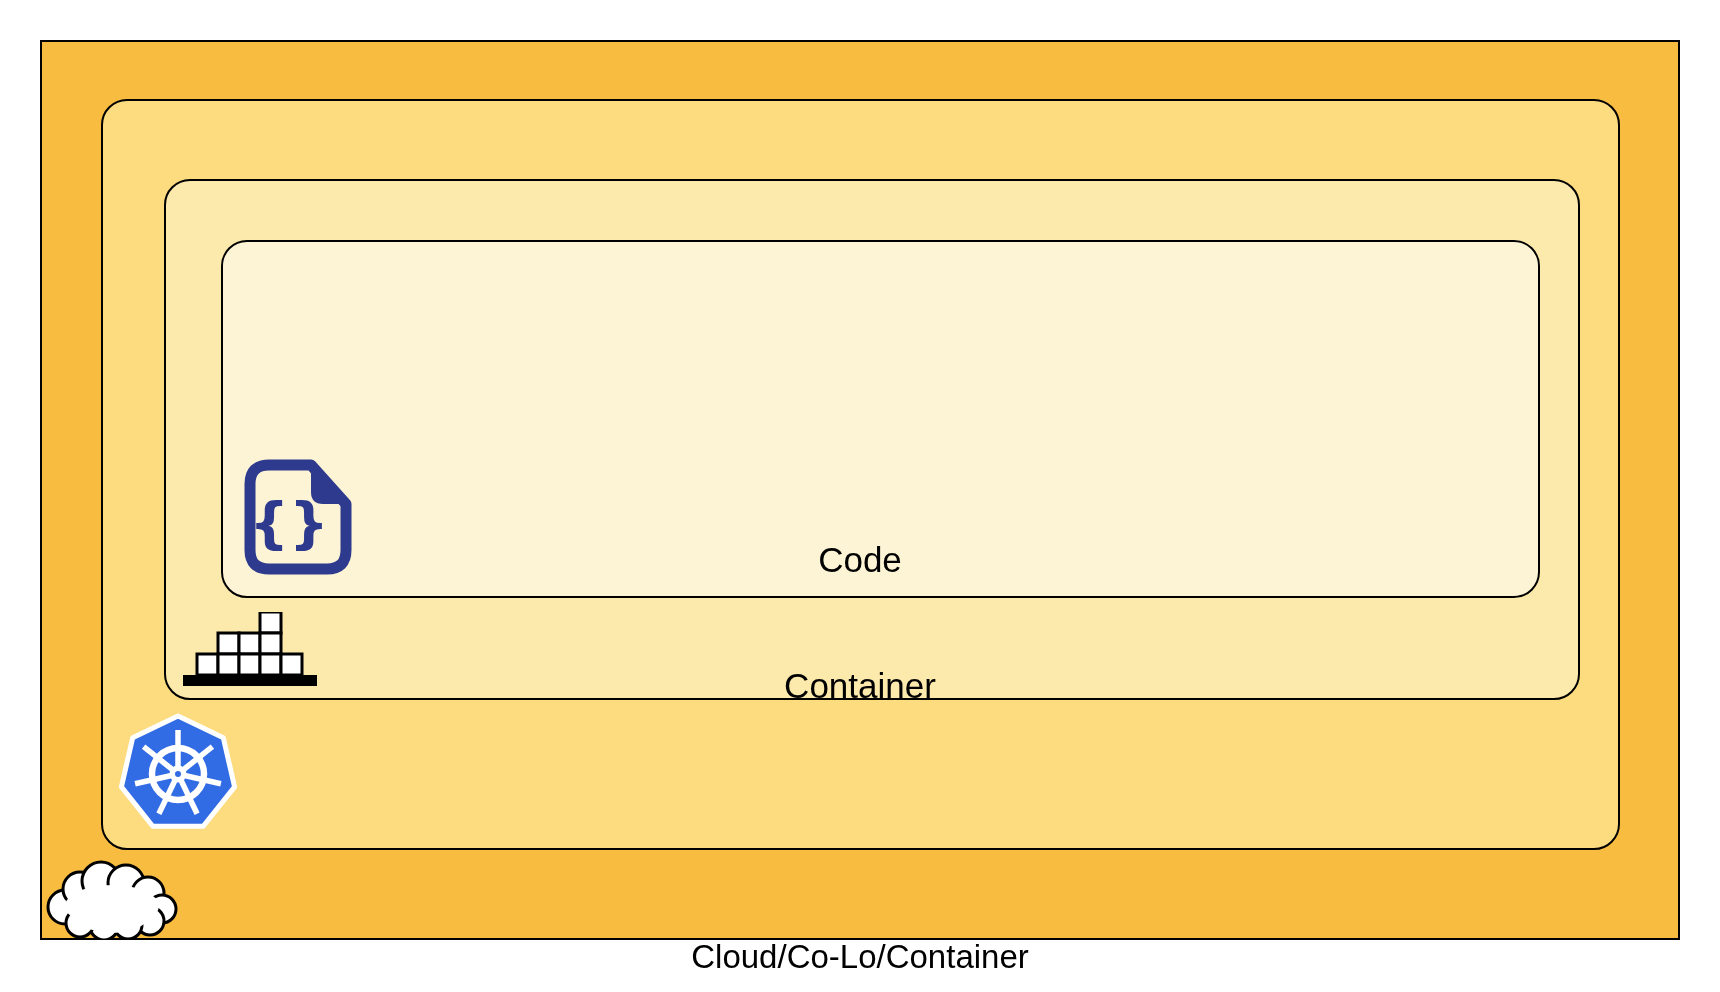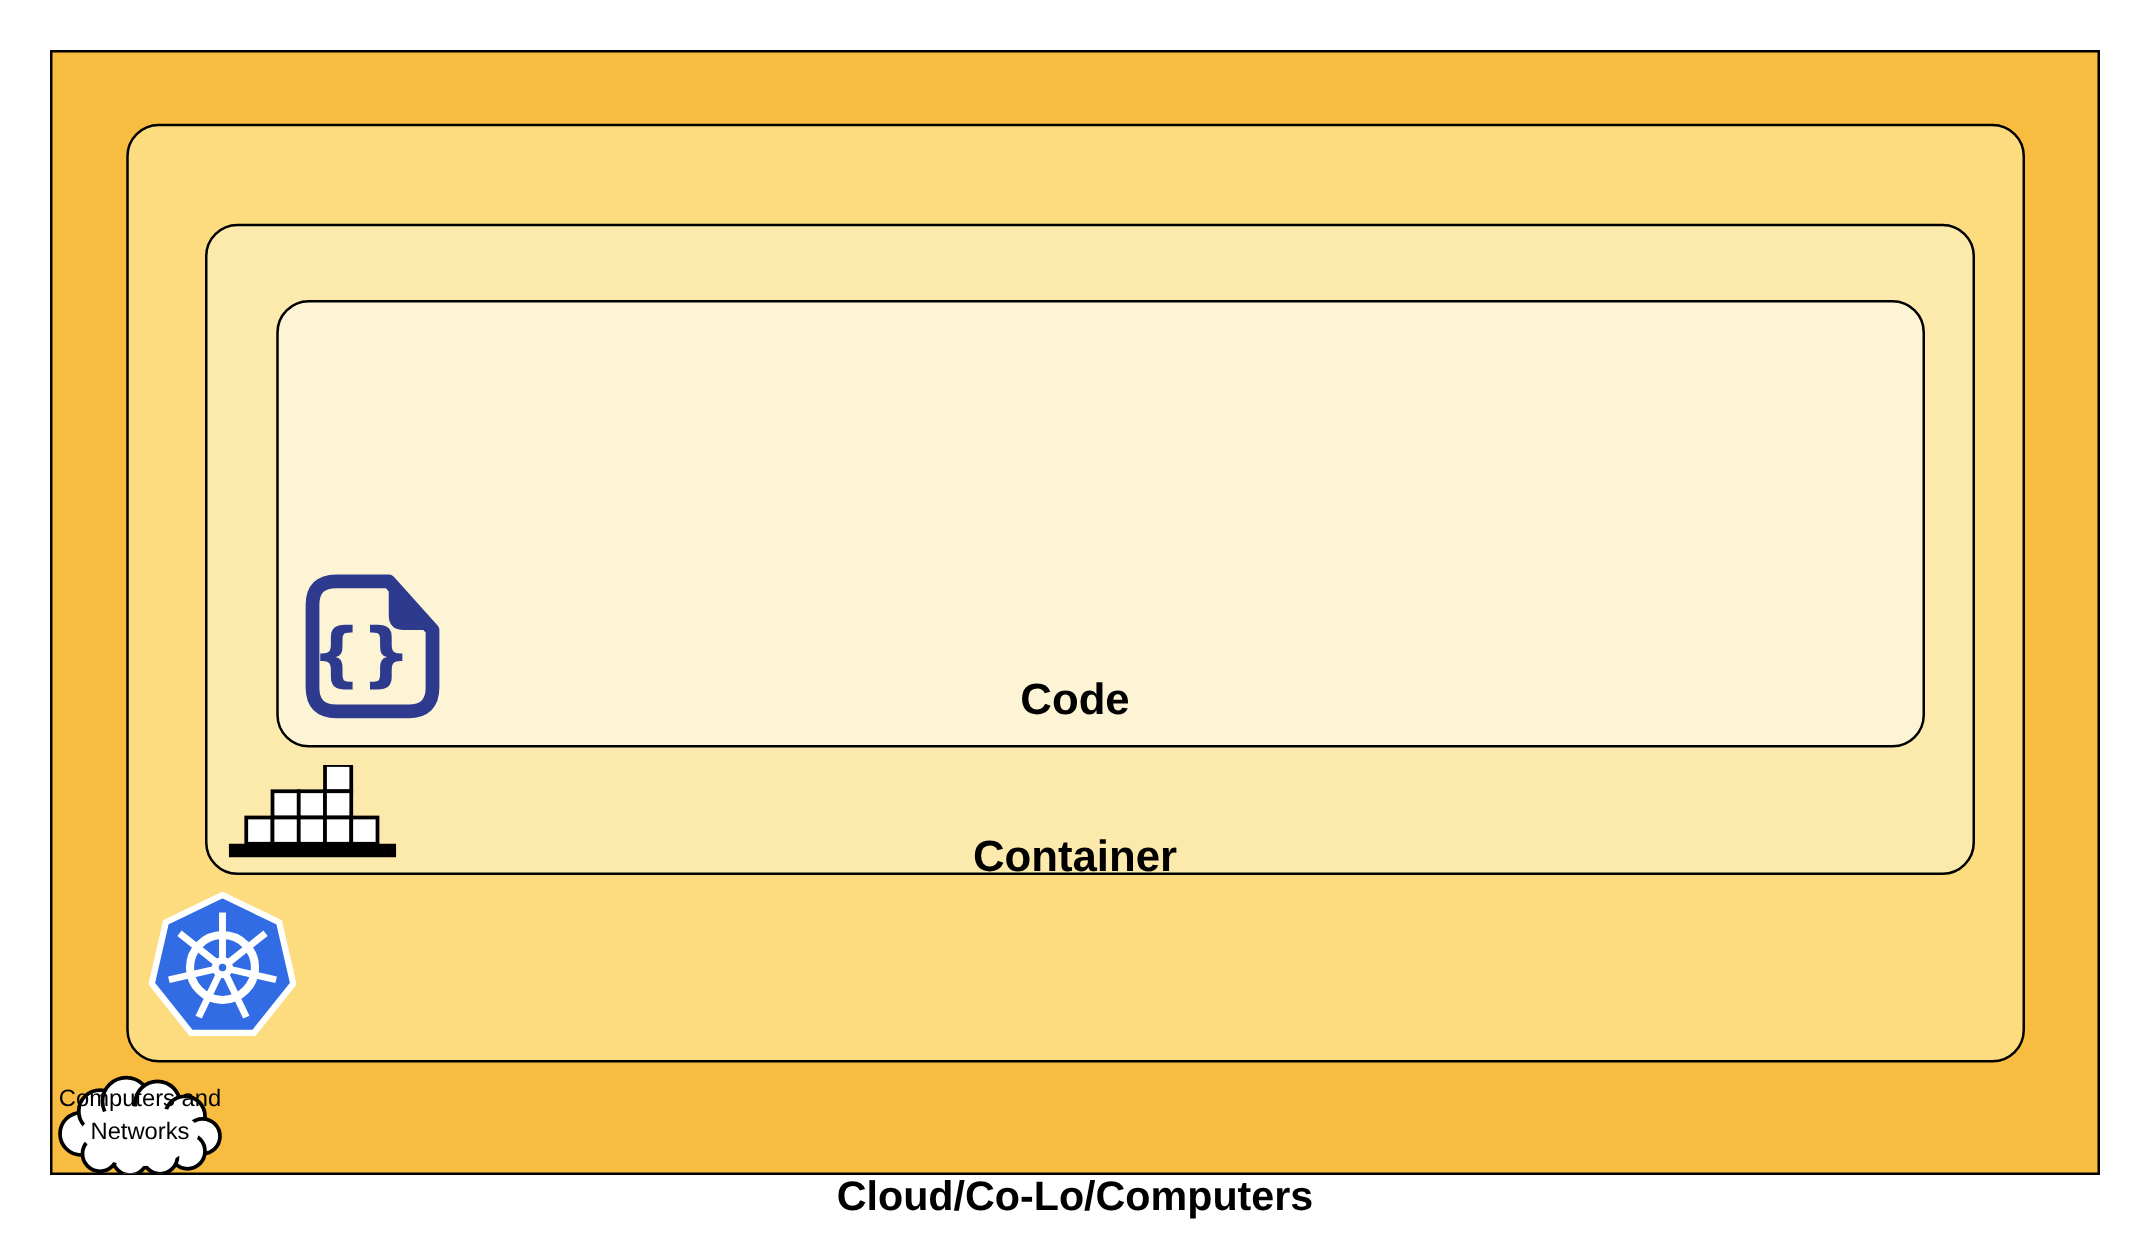--- a/index.html
+++ b/index.html
@@ -8,21 +8,21 @@
     font-family:"Liberation Sans", sans-serif;color:#000;overflow:hidden;
   }
   .box{position:absolute;border:2px solid #000;box-sizing:border-box;}
   #datacenter-box{left:40px;top:40px;width:1640px;height:900px;background:#F8BC41;}
   #cluster-box{left:101px;top:99px;width:1519px;height:751px;background:#FDDC80;border-radius:26px;}
   #container-box{left:164px;top:179px;width:1416px;height:521px;background:#FCE9AC;border-radius:26px;}
   #code-box{left:221px;top:240px;width:1319px;height:358px;background:#FDF4D5;border-radius:26px;}
 
   .layer-label{
     position:absolute;left:0;width:1720px;text-align:center;
-    font-size:35px;line-height:44px;white-space:pre;font-weight:bold;
+    font-size:35px;line-height:44px;white-space:pre;
   }
   #code-label{top:538px;}
   #container-label{top:664px;}
   #cluster-label{top:790px;}
   #datacenter-label{top:867px;font-size:33px;line-height:36px;}
 
   .icon{position:absolute;}
   #code-icon{left:238px;top:457px;width:120px;height:120px;}
   #container-icon{left:183px;top:612px;width:134px;height:74px;}
   #kubernetes-icon{left:116px;top:712px;width:124px;height:124px;}
@@ -39,21 +39,21 @@
 <div id="canvas">
 
   <div class="box" id="datacenter-box"></div>
   <div class="box" id="cluster-box"></div>
   <div class="box" id="container-box"></div>
   <div class="box" id="code-box"></div>
 
   <div class="layer-label" id="code-label">Code</div>
   <div class="layer-label" id="container-label">Container</div>
   <div class="layer-label" id="datacenter-label">
-    <div>Cloud/Co-Lo/Computers</div>
+    <div>Cloud/Co-Lo/Container</div>
     
   </div>
 
   <div class="icon" id="code-icon">
     <svg width="120" height="120" viewBox="0 0 120 120">
       <path d="M 73 8 H 31 Q 12 8 12 27 V 93 Q 12 112 31 112 H 89 Q 108 112 108 93 V 47 Z" fill="none" stroke="#2E3A8E" stroke-width="11" stroke-linejoin="round"></path>
       <path d="M 73 8 V 35 Q 73 47 85 47 H 108 Z" fill="#2E3A8E"></path>
       <text x="51" y="85" font-size="56" font-weight="bold" fill="#2E3A8E" text-anchor="middle" font-family="DejaVu Sans, sans-serif">{}</text>
     </svg>
   </div>
@@ -103,19 +103,15 @@
         <circle cx="110" cy="42" r="16"></circle>
         <circle cx="124" cy="58" r="14"></circle>
         <circle cx="112" cy="70" r="14"></circle>
         <circle cx="90" cy="74" r="14"></circle>
         <circle cx="66" cy="75" r="14"></circle>
         <circle cx="42" cy="72" r="14"></circle>
       </g>
       <ellipse cx="74" cy="55" rx="47" ry="21" fill="#ffffff"></ellipse>
       <ellipse cx="74" cy="60" rx="40" ry="22" fill="#ffffff"></ellipse>
     </svg>
-    <div id="cloud-text">
-      <div>Computers and</div>
-      <div>Networks</div>
-    </div>
   </div>
 
 </div>
 
 </body></html>

